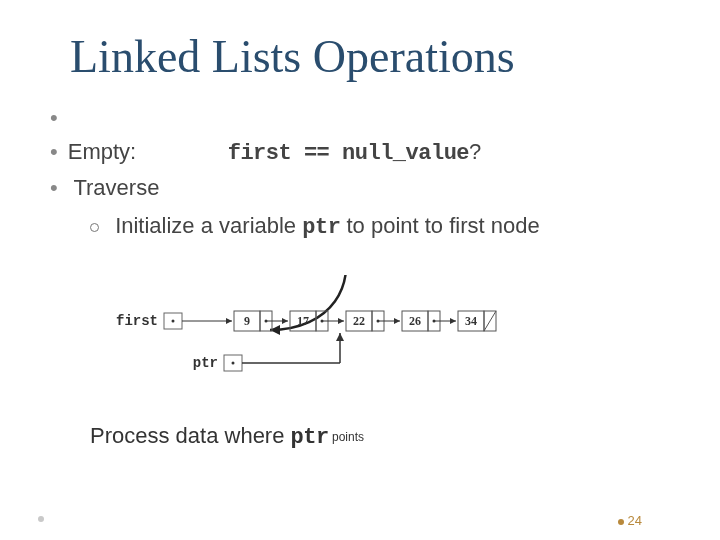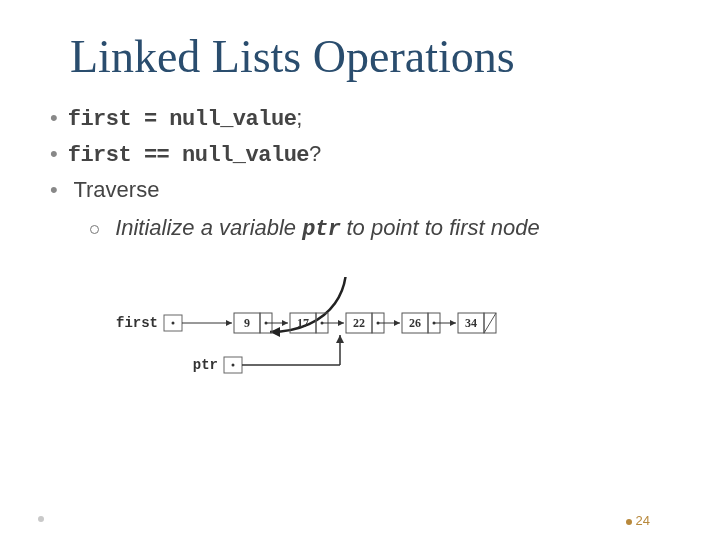--- a/index.html
+++ b/index.html
@@ -2,51 +2,49 @@
 <html><head>
 <meta charset="utf-8">
 <style>
   * { box-sizing: border-box; margin: 0; padding: 0; }
   html, body { width: 720px; height: 540px; background: #fff; font-family: Arial, Helvetica, sans-serif; color: #333; }
   .slide { position: relative; width: 668px; height: 540px; padding: 20px 40px 0 40px; }
   .title { font-family: Georgia, 'Times New Roman', serif; font-size: 46px; color: #2a4d6e; font-weight: 400; margin: 10px 0 18px 30px; }
   .bullets { font-size: 22px; color: #444; line-height: 1.55; }
   .b1 { padding-left: 10px; }
   .b1 .dot { color: #888; margin-right: 10px; }
-  .b2 { padding-left: 50px; margin-top: 4px; font-style: italic; }
+  .b2 { padding-left: 50px; margin-top: 4px; }
   .b2 .circ { display: inline-block; width: 9px; height: 9px; border: 1px solid #777; border-radius: 50%; margin-right: 10px; vertical-align: middle; }
   .mono { font-family: 'Courier New', monospace; font-weight: bold; letter-spacing: -0.5px; }
   .row { display: flex; }
   .lbl1 { width: 160px; }
   .lbl2 { width: 160px; }
   .diagram { margin: 30px 0 0 0; font-weight: bold; }
   .b2b { padding-left: 50px; margin-top: 24px; font-size: 22px; }
   .small { font-size: 12px; vertical-align: middle; }
-  .pagenum { position: absolute; right: 18px; bottom: 12px; font-size: 13px; color: #b8893c; }
+  .pagenum { position: absolute; right: 26px; bottom: 12px; font-size: 13px; color: #b8893c; }
   .pagenum .pd { display:inline-block; width:6px; height:6px; background:#b8893c; border-radius:50%; margin-right:4px; vertical-align:middle; }
   .decodot { position:absolute; width:6px; height:6px; background:#c9c9c9; border-radius:50%; }
 </style>
 </head>
 <body>
 
 <div class="slide">
 
   <h1 class="title">Linked Lists Operations</h1>
 
   <div class="bullets">
 
     <div class="b1 row">
       <span class="dot">•</span>
-      <span>
-        <span class="mono">first = null_value</span><span>;</span>
-      </span>
     </div>
 
     <div class="b1 row">
       <span class="dot">•</span>
+      <span class="lbl2">Empty:</span>
       <span>
         <span class="mono">first == null_value</span><span>?</span>
       </span>
     </div>
 
     <div class="b1">
       <span class="dot">•</span>
       <span>Traverse</span>
     </div>
 
@@ -103,20 +101,24 @@
       <text x="178" y="92" text-anchor="end" font-family="Courier New" font-size="14" fill="#333">ptr</text>
       <rect x="184" y="80" width="18" height="16" fill="none" stroke="#666"></rect>
       <circle cx="193" cy="88" r="1.5" fill="#333"></circle>
 
       <line x1="202" y1="88" x2="300" y2="88" stroke="#333" stroke-width="1.5"></line>
       <line x1="300" y1="88" x2="300" y2="58" stroke="#333" stroke-width="1.5"></line>
       <polygon points="300,58 296,66 304,66" fill="#333"></polygon>
     </svg>
   </div>
 
+  <div class="b2b">
+    <span class="circ"></span>
+    <span>Process data where </span><span class="mono">ptr</span><span class="small"> points</span>
+  </div>
 
   <div class="decodot" style="left:38px; bottom:18px;"></div>
 
   <div class="pagenum">
     <span class="pd"></span><span>24</span>
   </div>
 
 </div>
 
 </body></html>

